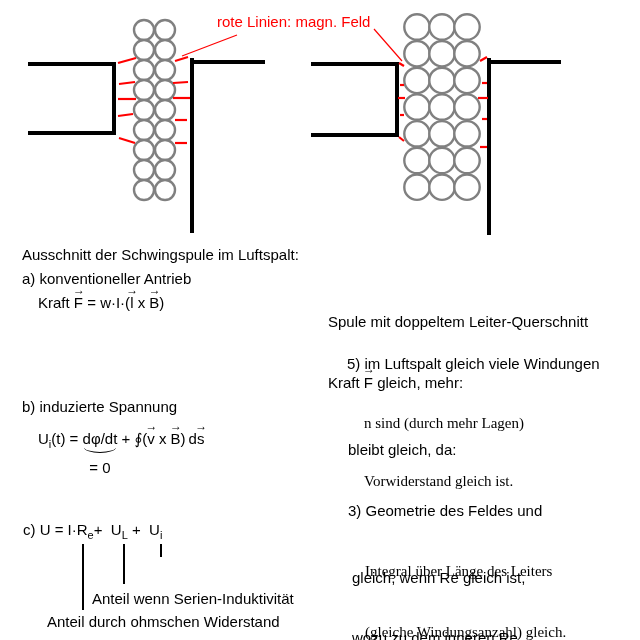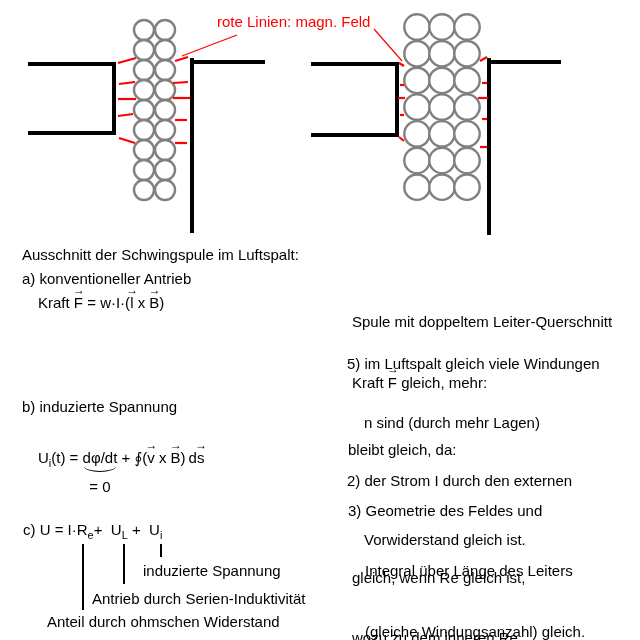--- a/index.html
+++ b/index.html
@@ -7,28 +7,28 @@
     position:relative;width:640px;height:640px;background:#ffffff;overflow:hidden;
     font-family:"Liberation Sans","DejaVu Sans",sans-serif;color:#000;
   }
   #diagram-svg{position:absolute;left:0;top:0;}
   .t{position:absolute;font-size:15px;line-height:20px;white-space:pre;}
   .red-label{position:absolute;left:217px;top:13px;font-size:15px;color:#ff0000;white-space:pre;}
   .lh21 div{line-height:21px;}
   .lh185 div{line-height:18.5px;}
   .lh207 div{line-height:20.7px;}
   .lh20 div{line-height:20px;}
-  .ind{padding-left:17px;}
+  .ind{padding-left:17px;font-family:Liberation Serif, serif;}
   
   .vec{position:relative;display:inline-block;}
   .arr{position:absolute;top:-9px;left:50%;transform:translateX(-46%);font-size:12px;line-height:1;}
   
   .sb{font-size:11px;vertical-align:-4px;}
   
-  .ub{position:relative;display:inline-block;margin-top:19px;}
+  .ub{position:relative;display:inline-block;}
   .ub-brace{position:absolute;left:1px;right:1px;top:18px;height:5px;
     border-bottom:1.5px solid #000;border-radius:0 0 50% 50% / 0 0 100% 100%;}
   .ub-zero{position:absolute;left:50%;transform:translateX(-50%);top:29px;font-size:15px;white-space:pre;}
   
   .bar{position:absolute;width:1.5px;background:#000;}
   .gap{margin-left:3px;}
 </style>
 </head>
 <body>
 
@@ -118,33 +118,31 @@
   <div class="t" style="left:22px;top:397px">b) induzierte Spannung</div>
 
   <div class="t" style="left:38px;top:429px"><span>U</span><span class="sb">i</span><span>(t) = </span><span class="ub"><span>dφ/dt</span><span class="ub-brace"></span><span class="ub-zero">= 0</span></span><span> + </span><span>∮(</span><span class="vec"><span class="arr">→</span><span>v</span></span><span> x </span><span class="vec"><span class="arr">→</span><span>B</span></span><span>)</span><span class="gap">d</span><span class="vec"><span class="arr">→</span><span>s</span></span></div>
 
   <div class="t" style="left:23px;top:520px"><span>c) U = I·R</span><span class="sb">e</span><span>+&nbsp;&nbsp;U</span><span class="sb">L</span><span> +&nbsp;&nbsp;U</span><span class="sb">i</span></div>
 
   <div class="bar" style="left:82px;top:544px;height:66px"></div>
   <div class="bar" style="left:123px;top:544px;height:40px"></div>
   <div class="bar" style="left:160px;top:544px;height:13px"></div>
 
-  <div class="t" style="left:143px;top:561px">induzierte Spannung</div>
-  <div class="t" style="left:92px;top:589px">Antrieb durch Serien-Induktivität</div>
+  <div class="t" style="left:92px;top:589px">Anteil wenn Serien-Induktivität</div>
   <div class="t" style="left:47px;top:612px">Anteil durch ohmschen Widerstand</div>
 
-  <div class="t lh21" style="left:352px;top:271px">
+  <div class="t lh21" style="left:328px;top:271px">
     <div>Spule mit doppeltem Leiter-Querschnitt</div>
     <div><span>Kraft </span><span class="vec"><span class="arr">→</span><span>F</span></span><span> gleich, mehr:</span></div>
   </div>
 
   <div class="t lh185" style="left:347px;top:315px">
     <div>5) im Luftspalt gleich viele Windungen</div>
     <div class="ind">n sind (durch mehr Lagen)</div>
-    <div>2) der Strom I durch den externen</div>
     <div class="ind">Vorwiderstand gleich ist.</div>
   </div>
 
   <div class="t lh207" style="left:348px;top:400px">
     <div>bleibt gleich, da:</div>
     <div>3) Geometrie des Feldes und</div>
     <div class="ind">Integral über Länge des Leiters</div>
     <div class="ind">(gleiche Windungsanzahl) gleich.</div>
   </div>
 

